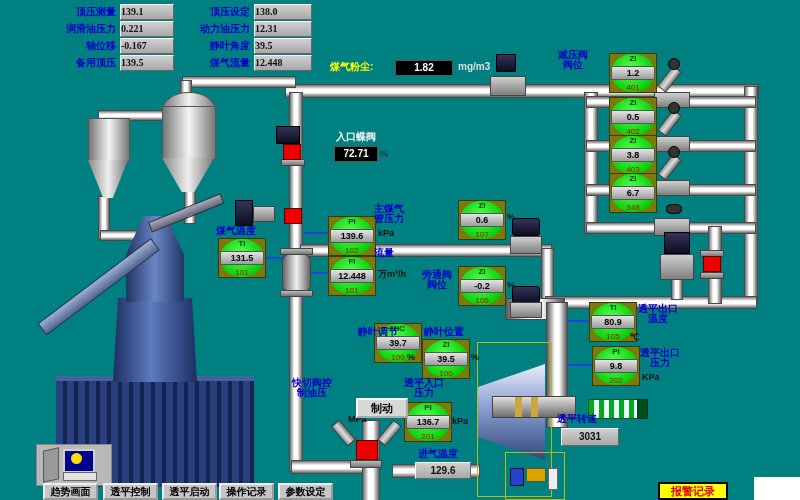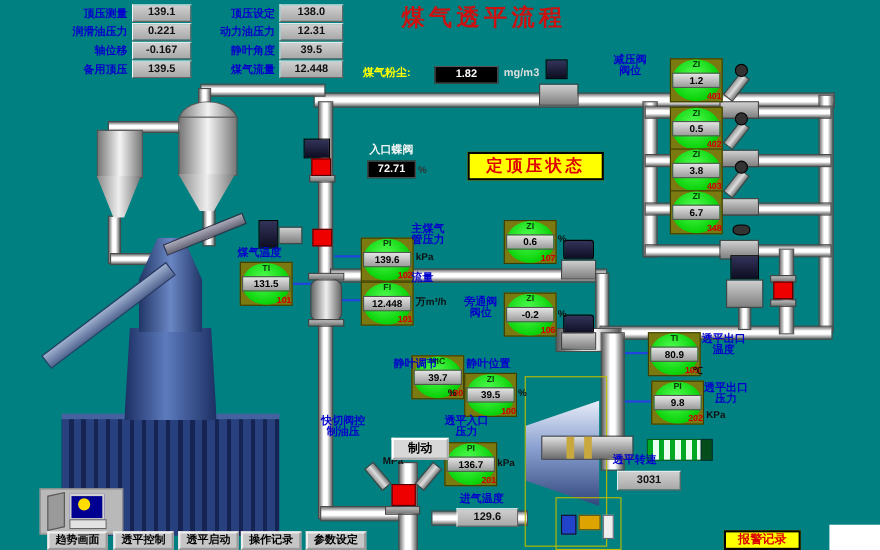--- a/index.html
+++ b/index.html
@@ -11,21 +11,21 @@
   .pv{position:absolute;width:12px;background:linear-gradient(90deg,#6f6f6f,#ffffff 35%,#ffffff 62%,#646464);border:1px solid #4a4a4a;z-index:1;}
   .pw{background:linear-gradient(90deg,#5a5a5a,#ffffff 40%,#ffffff 60%,#555);}
   .bline{position:absolute;height:2px;background:#2244dd;z-index:1;}
   
   .gauge{position:absolute;width:46px;height:38px;background:#7a7a10;border:1px solid #3c3c00;z-index:3;}
   .g-circle{position:absolute;left:1px;right:1px;top:0;bottom:0;border-radius:50%;
             background:radial-gradient(circle at 45% 40%,#55ff55,#00cc00 75%);}
   .g-type{position:absolute;top:0;left:0;right:0;text-align:center;font-size:8px;font-weight:bold;color:#0b3b0b;}
   .g-val{position:absolute;top:12px;left:1px;right:1px;height:12px;line-height:12px;text-align:center;
          background:linear-gradient(180deg,#e4e4e4,#9c9c9c);border:1px solid #555;font-size:9px;font-weight:bold;color:#000;}
-  .g-tag{position:absolute;bottom:0;left:0;right:0;text-align:right;font-size:8px;font-weight:bold;color:#cc0000;}
+  .g-tag{position:absolute;bottom:0;left:0;right:0;text-align:center;font-size:8px;font-weight:normal;color:#cc0000;}
   
   .lbl{position:absolute;color:#0000cc;font-size:10px;font-weight:bold;line-height:10px;z-index:4;}
   .lbl.w{color:#f5f5f5;}
   .lbl.y{color:#ffff00;font-size:10px;}
   .unit{position:absolute;color:#101010;font-size:9px;font-weight:bold;z-index:4;}
   .vbox{position:absolute;background:linear-gradient(180deg,#d0d0d0,#a8a8a8);border:1px solid #666;
         border-top-color:#f8f8f8;border-left-color:#f8f8f8;text-align:center;font-size:10px;font-weight:bold;color:#111;z-index:4;}
   .bbox{position:absolute;background:#000;color:#fff;border:1px solid #555;text-align:center;
         font-size:10px;font-weight:bold;z-index:4;}
   
@@ -33,21 +33,21 @@
          font-size:21px;font-weight:bold;letter-spacing:4px;z-index:5;}
   .tstamp{position:absolute;left:350px;top:28px;width:190px;text-align:center;color:#000;
           font-size:12px;font-weight:bold;z-index:5;}
   .banner{position:absolute;left:425px;top:138px;width:120px;height:22px;line-height:22px;background:#ffff00;
           border:2px solid #000;text-align:center;color:#dd0000;font-size:15px;font-weight:bold;letter-spacing:3px;z-index:5;}
   
   .panel{position:absolute;left:30px;top:3px;display:grid;grid-template-columns:90px 54px 14px 66px 58px;
          grid-auto-rows:17px;align-items:center;z-index:5;}
   .panel .pl{color:#0000cc;font-size:10px;font-weight:bold;text-align:right;padding-right:4px;}
   .panel .pb{background:linear-gradient(180deg,#d0d0d0,#a8a8a8);border:1px solid #666;border-top-color:#f8f8f8;
-             border-left-color:#f8f8f8;height:14px;line-height:14px;text-align:center;font-size:10px;font-weight:bold;color:#111;}
+             border-left-color:#f8f8f8;height:14px;line-height:14px;font-size:10px;font-weight:bold;color:#111;font-family:Liberation Serif, serif;}
   
   .motor{position:absolute;background:linear-gradient(180deg,#33335a,#0d0d22);border:1px solid #000;z-index:2;}
   .redbox{position:absolute;background:#ee0000;border:1px solid #550000;z-index:3;}
   .flange{position:absolute;background:linear-gradient(180deg,#bbb,#777);border:1px solid #444;z-index:2;}
   .vbody{position:absolute;background:linear-gradient(180deg,#cfcfcf,#808080);border:1px solid #444;z-index:2;}
   .varm{position:absolute;width:9px;height:24px;background:linear-gradient(90deg,#999,#ddd,#777);
         border:1px solid #444;transform:rotate(38deg);z-index:2;}
   .vknob{position:absolute;width:10px;height:10px;border-radius:50%;background:#333;border:1px solid #000;z-index:2;}
   
   .ves-dome{position:absolute;border-radius:50% 50% 0 0/100% 100% 0 0;background:linear-gradient(90deg,#777,#f2f2f2,#777);border:1px solid #555;z-index:2;}
@@ -97,21 +97,20 @@
               transform:skewY(-12deg);}
   .exit .scr{position:absolute;left:26px;top:4px;width:28px;height:20px;background:#000090;border:2px solid #d0d0d0;}
   .exit .sun{position:absolute;left:34px;top:8px;width:11px;height:11px;border-radius:50%;background:#ffdd00;}
   .exit .kbd{position:absolute;left:26px;top:27px;width:32px;height:7px;background:#e3e3e3;border:1px solid #666;}
 </style>
 </head>
 <body>
 
 <div id="screen">
 
-  <div class="title">煤气透平流程</div>
 
   <div class="panel">
     <div class="pl">顶压测量</div>
     <div class="pb">139.1</div>
       <div></div>
     <div class="pl">顶压设定</div>
     <div class="pb">138.0</div>
     <div class="pl">润滑油压力</div>
     <div class="pb">0.221</div>
       <div></div>
@@ -175,21 +174,20 @@
   <div class="bbox" style="left:395px;top:60px;width:56px;height:14px;line-height:14px;">1.82</div>
   <div class="lbl w" style="left:458px;top:62px;color:#ddd;">mg/m3</div>
 
   <div class="lbl w" style="left:336px;top:132px;">入口蝶阀</div>
   <div class="bbox" style="left:334px;top:146px;width:42px;height:14px;line-height:14px;">72.71</div>
   <div class="unit" style="left:380px;top:149px;color:#333;">%</div>
   <div class="motor" style="left:276px;top:126px;width:22px;height:16px;"></div>
   <div class="redbox" style="left:283px;top:144px;width:16px;height:14px;"></div>
   <div class="flange" style="left:281px;top:159px;width:22px;height:5px;"></div>
 
-  <div class="banner">定顶压状态</div>
 
   <div class="lbl" style="left:556px;top:50px;width:34px;text-align:center;">减压阀阀位</div>
   <div class="gauge" style="left:609px;top:53px;">
     <div class="g-circle"></div>
     <div class="g-type">ZI</div>
     <div class="g-val">1.2</div>
     <div class="g-tag">401</div>
   </div>
   <div class="gauge" style="left:609px;top:97px;">
     <div class="g-circle"></div>

